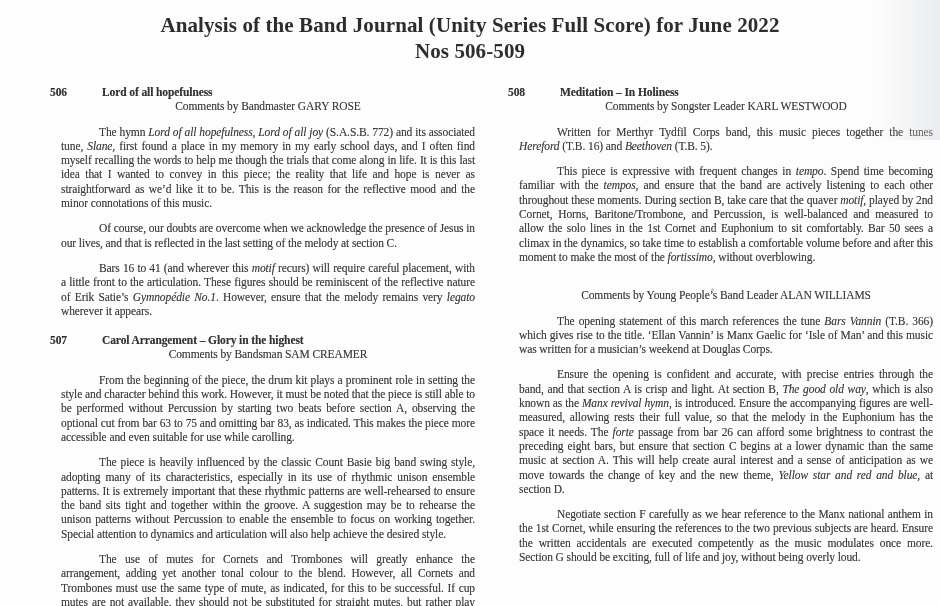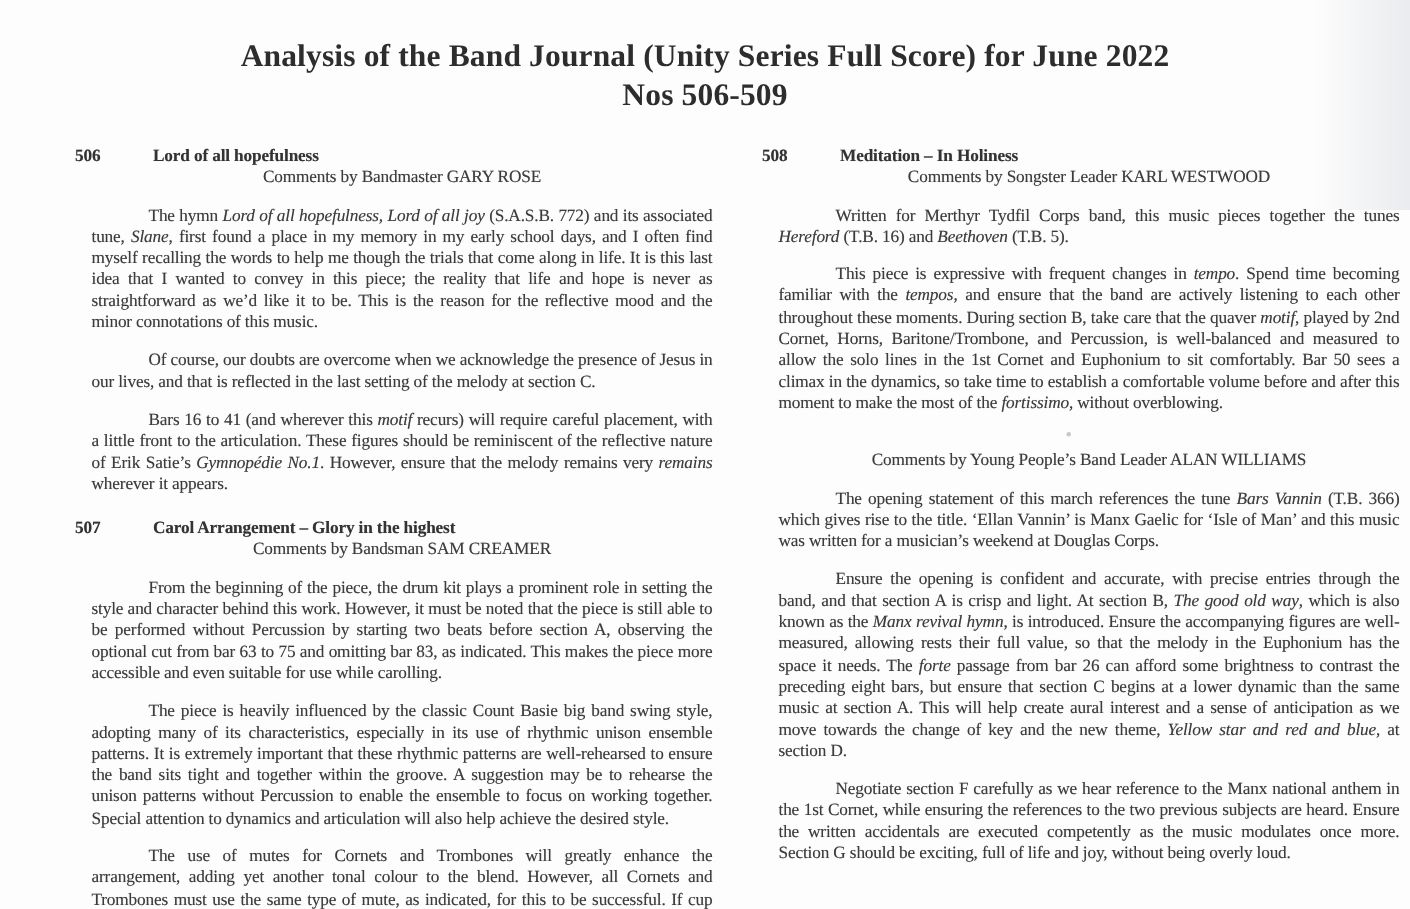--- a/index.html
+++ b/index.html
@@ -18,21 +18,21 @@
   .scan-shade{
     position:absolute;top:0;right:0;width:64px;height:140px;
     background:linear-gradient(to left, rgba(210,214,220,.45), rgba(210,214,220,0));
     pointer-events:none;
   }
   .scan-speck{
     position:absolute;left:711px;top:288px;width:3px;height:3px;
     background:#9a9a9a;border-radius:50%;opacity:.55;
   }
   h1.title{
-    margin:0;padding-top:24px;
+    margin:0;padding-top:12px;
     text-align:center;
     font-size:21px;line-height:26px;
     font-weight:bold;color:#2d2d2d;
     letter-spacing:.1px;
   }
   h1.title span{display:block;}
   .cols{
     display:flex;
     padding-left:50px;
     gap:22px;
@@ -70,21 +70,21 @@
   <div class="cols">
     <div class="col">
       <section class="entry">
           <div class="entry-head">
             <span class="entry-num">506</span>
             <span class="entry-title">Lord of all hopefulness</span>
           </div>
           <div class="byline">Comments by Bandmaster GARY ROSE</div>
           <p class="para"><span>The hymn </span><i>Lord of all hopefulness, Lord of all joy</i><span> (S.A.S.B. 772) and its associated tune, </span><i>Slane</i><span>, first found a place in my memory in my early school days, and I often find myself recalling the words to help me though the trials that come along in life. It is this last idea that I wanted to convey in this piece; the reality that life and hope is never as straightforward as we’d like it to be. This is the reason for the reflective mood and the minor connotations of this music.</span></p>
           <p class="para"><span>Of course, our doubts are overcome when we acknowledge the presence of Jesus in our lives, and that is reflected in the last setting of the melody at section C.</span></p>
-          <p class="para"><span>Bars 16 to 41 (and wherever this </span><i>motif</i><span> recurs) will require careful placement, with a little front to the articulation. These figures should be reminiscent of the reflective nature of Erik Satie’s </span><i>Gymnopédie No.1</i><span>. However, ensure that the melody remains very </span><i>remains</i><span> wherever it appears.</span></p>
+          <p class="para"><span>Bars 16 to 41 (and wherever this </span><i>motif</i><span> recurs) will require careful placement, with a little front to the articulation. These figures should be reminiscent of the reflective nature of Erik Satie’s </span><i>Gymnopédie No.1</i><span>. However, ensure that the melody remains very </span><i>legato</i><span> wherever it appears.</span></p>
         </section>
       <section class="entry entry-gap-sm">
           <div class="entry-head">
             <span class="entry-num">507</span>
             <span class="entry-title">Carol Arrangement – Glory in the highest</span>
           </div>
           <div class="byline">Comments by Bandsman SAM CREAMER</div>
           <p class="para"><span>From the beginning of the piece, the drum kit plays a prominent role in setting the style and character behind this work. However, it must be noted that the piece is still able to be performed without Percussion by starting two beats before section A, observing the optional cut from bar 63 to 75 and omitting bar 83, as indicated. This makes the piece more accessible and even suitable for use while carolling.</span></p>
           <p class="para"><span>The piece is heavily influenced by the classic Count Basie big band swing style, adopting many of its characteristics, especially in its use of rhythmic unison ensemble patterns. It is extremely important that these rhythmic patterns are well-rehearsed to ensure the band sits tight and together within the groove. A suggestion may be to rehearse the unison patterns without Percussion to enable the ensemble to focus on working together. Special attention to dynamics and articulation will also help achieve the desired style.</span></p>
           <p class="para"><span>The use of mutes for Cornets and Trombones will greatly enhance the arrangement, adding yet another tonal colour to the blend. However, all Cornets and Trombones must use the same type of mute, as indicated, for this to be successful. If cup mutes are not available, they should not be substituted for straight mutes, but rather play unmuted. The plunger effect may be executed by players using a hand over the bell if plungers are unavailable. The unmuted instruments should be cautious of overpowering the muted instruments; aim for a healthy balance, ensuring each part is blended in the overall sound.</span></p>

